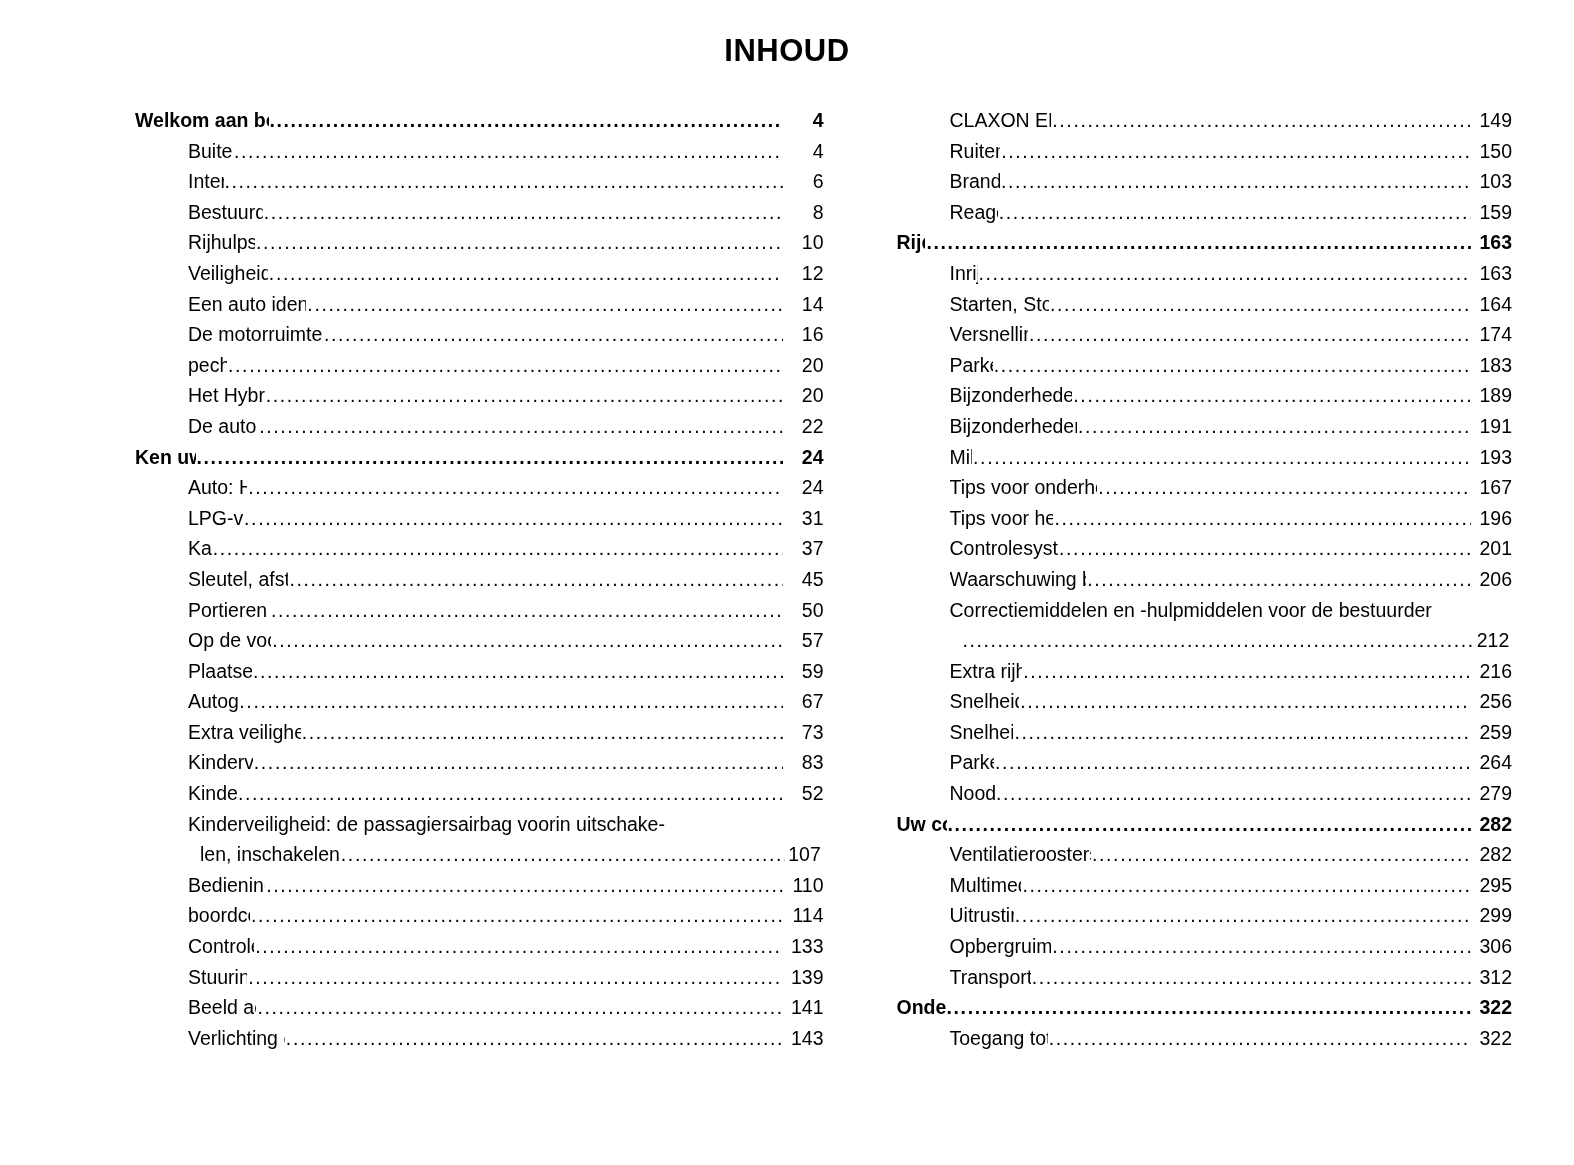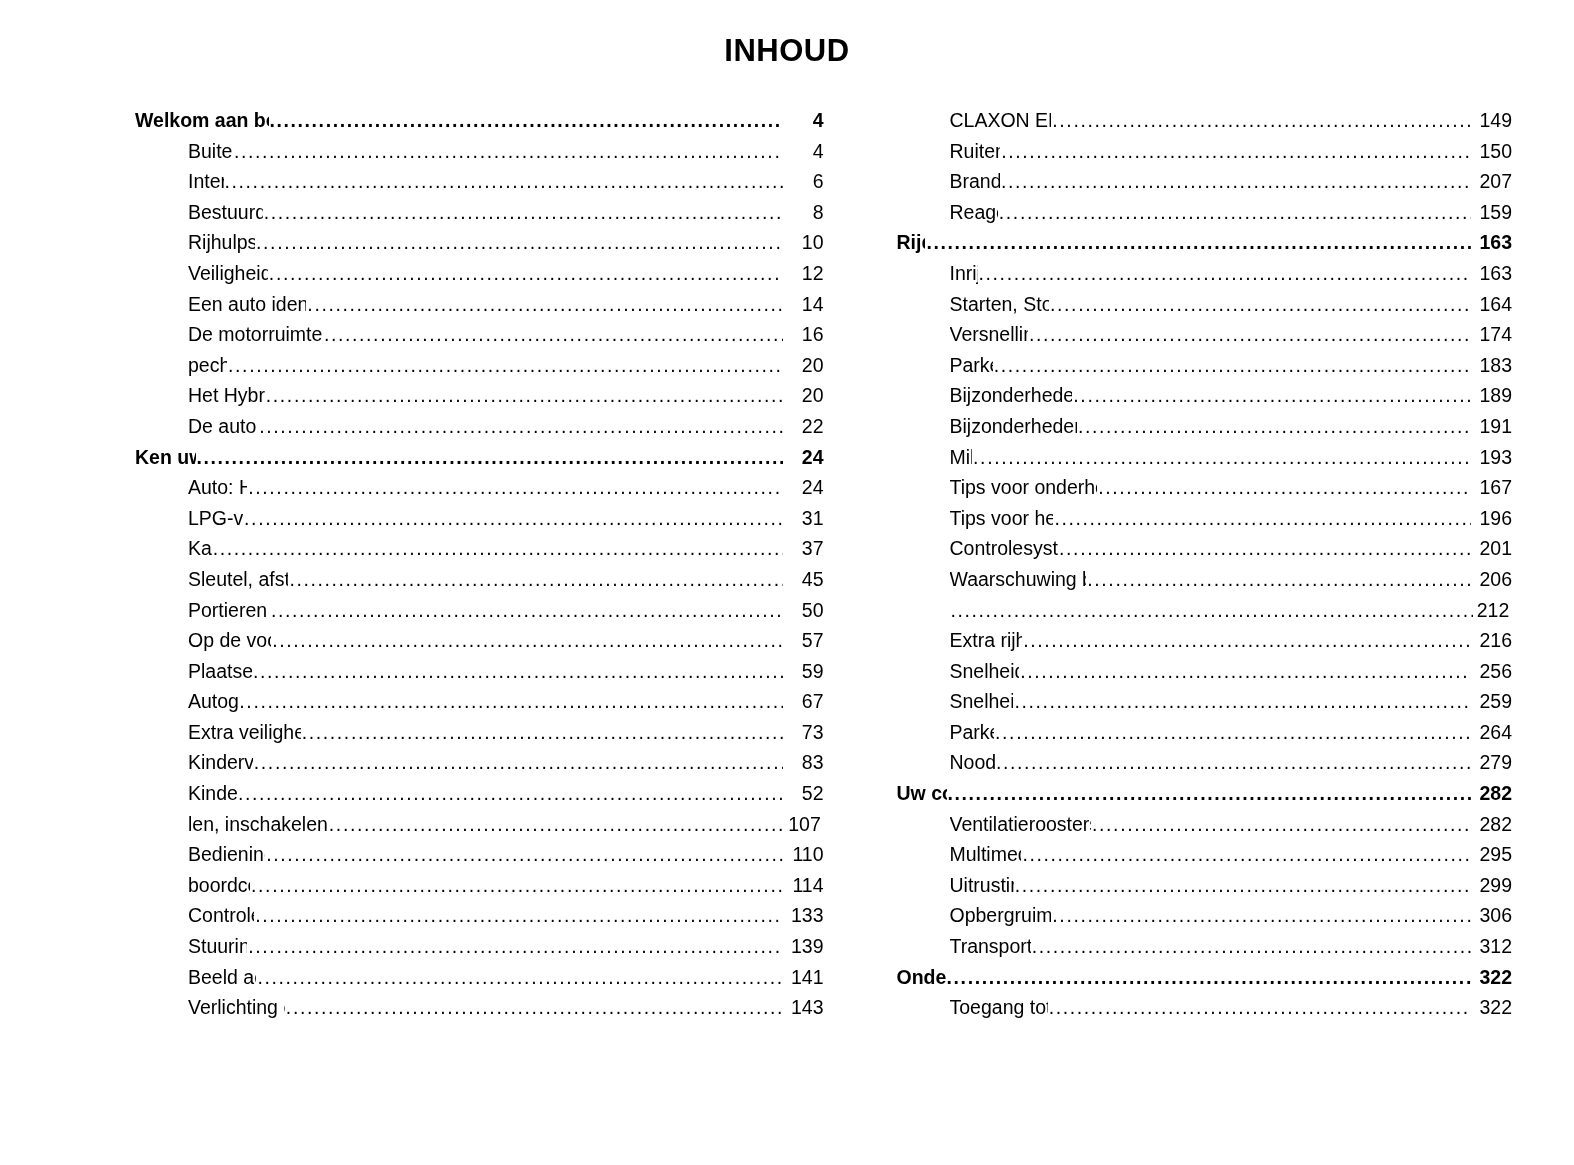--- a/index.html
+++ b/index.html
@@ -79,21 +79,21 @@
     margin-left: 53px;
   }
   .wrap-entry .first-line {
     white-space: normal;
   }
   .wrap-entry .second-line {
     display: flex;
     align-items: baseline;
     white-space: nowrap;
   }
-  .wrap-entry .second-line .label { flex: 0 1 auto; }
+  .wrap-entry .second-line .label { flex: 0 1 auto; margin-left: 12px; }
   .wrap-entry .second-line .dots {
     flex: 1 1 auto;
     overflow: hidden;
     white-space: nowrap;
     letter-spacing: 1.6px;
     margin: 0 1px;
   }
   .wrap-entry .second-line .page {
     flex: 0 0 auto;
     text-align: center;
@@ -216,20 +216,21 @@
         <span class="label">Kinderveiligheid</span>
         <span class="dots">................................................................................................................................................................</span>
         <span class="page">83</span>
       </div>
       <div class="toc-entry level-2">
         <span class="label">Kinderzitjes</span>
         <span class="dots">................................................................................................................................................................</span>
         <span class="page">52</span>
       </div>
       <div class="wrap-entry">
+        <div class="first-line">Kinderveiligheid: de passagiersairbag voorin uitschake-</div>
         <div class="second-line">
           <span class="label">len, inschakelen</span>
           <span class="dots">................................................................................................................................................................</span>
           <span class="page">107</span>
         </div>
       </div>
       <div class="toc-entry level-2">
         <span class="label">Bedieningsorganen</span>
         <span class="dots">................................................................................................................................................................</span>
         <span class="page">110</span>
@@ -267,21 +268,21 @@
         <span class="page">149</span>
       </div>
       <div class="toc-entry level-2">
         <span class="label">Ruitenwissers</span>
         <span class="dots">................................................................................................................................................................</span>
         <span class="page">150</span>
       </div>
       <div class="toc-entry level-2">
         <span class="label">Brandstoftank</span>
         <span class="dots">................................................................................................................................................................</span>
-        <span class="page">207</span>
+        <span class="page">103</span>
       </div>
       <div class="toc-entry level-2">
         <span class="label">Reagenstank</span>
         <span class="dots">................................................................................................................................................................</span>
         <span class="page">159</span>
       </div>
       <div class="toc-entry level-1">
         <span class="label">Rijden</span>
         <span class="dots">................................................................................................................................................................</span>
         <span class="page">163</span>
@@ -335,20 +336,21 @@
         <span class="label">Controlesysteem bandenspanning</span>
         <span class="dots">................................................................................................................................................................</span>
         <span class="page">201</span>
       </div>
       <div class="toc-entry level-2">
         <span class="label">Waarschuwing bij verlies van bandenspanning</span>
         <span class="dots">................................................................................................................................................................</span>
         <span class="page">206</span>
       </div>
       <div class="wrap-entry">
+        <div class="first-line">Correctiemiddelen en -hulpmiddelen voor de bestuurder</div>
         <div class="second-line">
           <span class="label"></span>
           <span class="dots">................................................................................................................................................................</span>
           <span class="page">212</span>
         </div>
       </div>
       <div class="toc-entry level-2">
         <span class="label">Extra rijhulpmiddelen</span>
         <span class="dots">................................................................................................................................................................</span>
         <span class="page">216</span>

